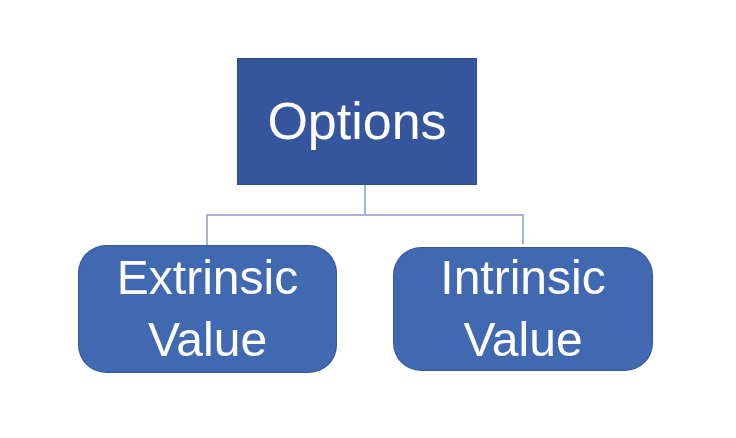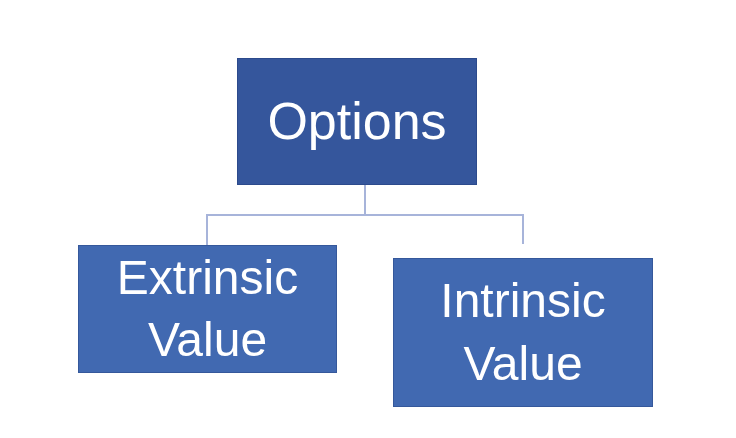--- a/index.html
+++ b/index.html
@@ -38,34 +38,35 @@
     height: 127px;
     background: var(--root-fill);
     font-size: 52px;
     line-height: 1.15;
   }
 
   .node-child {
     background: var(--child-fill);
     font-size: 48px;
     line-height: 1.3;
+    border-radius: 28px;
   }
 
   .node-child-left {
     left: 78px;
     top: 245px;
     width: 259px;
     height: 128px;
   }
 
   .node-child-right {
     left: 393px;
-    top: 258px;
+    top: 247px;
     width: 260px;
-    height: 149px;
+    height: 124px;
   }
 
   .node-label {
     display: block;
     padding: 0 8px;
   }
 
   .connector {
     position: absolute;
     background: var(--connector);

